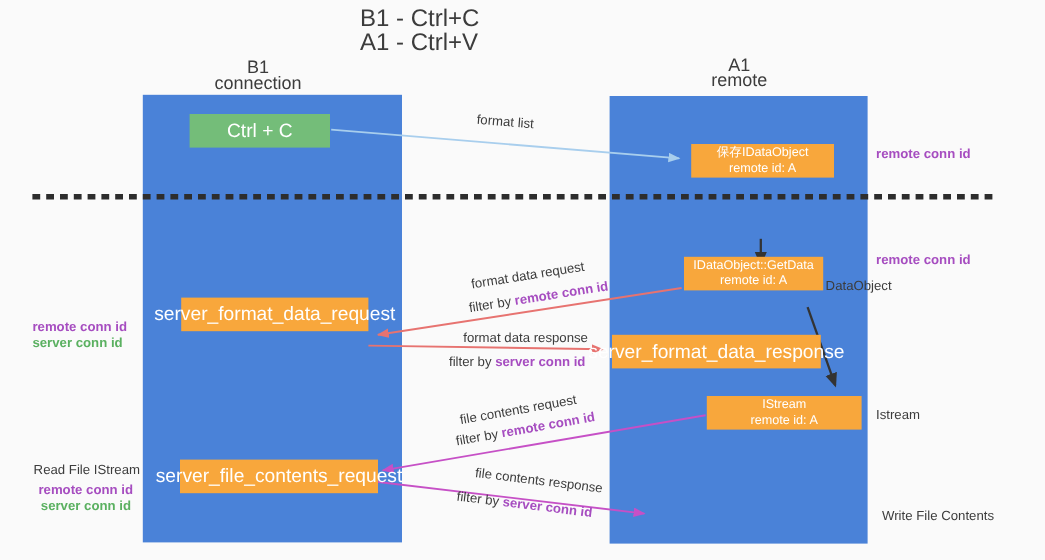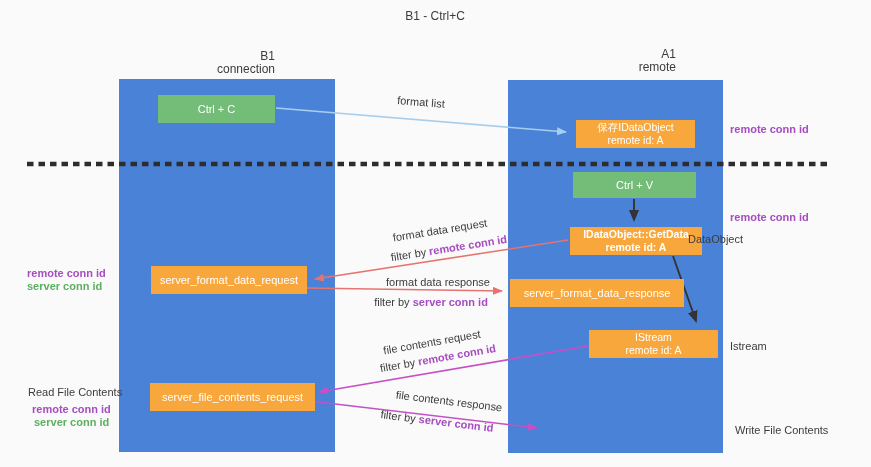--- a/index.html
+++ b/index.html
@@ -5,50 +5,50 @@
   :root{
     --lane-blue:#4a82d8; --green-box:#74bd79; --orange-box:#f8a73c;
     --arrow-blue:#a8ceed; --arrow-salmon:#e77370; --arrow-magenta:#c650c6;
     --purple-text:#a64dc0; --green-text:#5ab060; --dark-text:#3c3c3c;
     --background:#fafafa;
   }
   html,body{margin:0;padding:0;}
   body{background:var(--background);font-family:"Liberation Sans",sans-serif;}
   .canvas{position:relative;width:871px;height:467px;background:var(--background);overflow:hidden;}
 
-  .title{position:absolute;left:300px;top:6px;width:270px;text-align:center;
-         font-size:12px;line-height:20px;color:var(--dark-text);}
-  .lane-header{position:absolute;width:120px;text-align:right;font-size:12px;
+  .title{position:absolute;left:300px;top:6px;width:270px;text-align:left;
+         font-size:20px;line-height:20px;color:var(--dark-text);}
+  .lane-header{position:absolute;width:120px;text-align:center;font-size:15px;
          line-height:13px;color:var(--dark-text);}
   .lh-left{left:155px;top:50px;}
   .lh-right{left:556px;top:48px;}
 
   .lane{position:absolute;background:var(--lane-blue);}
   .lane-b1{left:119px;top:79px;width:216px;height:373px;}
   .lane-a1{left:508px;top:80px;width:215px;height:373px;}
 
   svg.overlay{position:absolute;left:0;top:0;width:871px;height:467px;pointer-events:none;}
   .dashline{stroke:#2d2d2d;stroke-width:4.5;stroke-dasharray:6.5 5;fill:none;}
   .s-blue{stroke:var(--arrow-blue);stroke-width:1.6;fill:none;}
   .s-salmon{stroke:var(--arrow-salmon);stroke-width:1.6;fill:none;}
   .s-magenta{stroke:var(--arrow-magenta);stroke-width:1.6;fill:none;}
   .s-black{stroke:#333;stroke-width:1.9;fill:none;}
   .f-blue{fill:var(--arrow-blue);} .f-salmon{fill:var(--arrow-salmon);}
   .f-magenta{fill:var(--arrow-magenta);} .f-black{fill:#333;}
 
   .box{position:absolute;display:flex;flex-direction:column;justify-content:center;
-       align-items:center;color:#fff;font-size:11px;line-height:13px;text-align:center;}
+       align-items:center;color:#fff;font-size:16px;line-height:13px;text-align:center;}
   .green{background:var(--green-box);}
   .orange{background:var(--orange-box);}
   .two{font-size:10.5px;}
   .b-ctrlc{left:158px;top:95px;width:117px;height:28px;}
   .b-save{left:576px;top:120px;width:119px;height:28px;}
   .b-ctrlv{left:573px;top:172px;width:123px;height:26px;}
-  .b-getdata{left:570px;top:227px;width:132px;height:28px;font-weight:bold;}
-  .b-freq{left:151px;top:266px;width:156px;height:28px;}
+  .b-getdata{left:570px;top:214px;width:116px;height:28px;}
+  .b-freq{left:151px;top:248px;width:156px;height:28px;}
   .b-fresp{left:510px;top:279px;width:174px;height:28px;}
   .b-istream{left:589px;top:330px;width:129px;height:28px;}
   .b-fileq{left:150px;top:383px;width:165px;height:28px;}
   .b-filer{left:546px;top:415px;width:161px;height:27px;}
 
   .slbl{position:absolute;font-size:11px;line-height:13px;color:var(--dark-text);white-space:nowrap;}
   .purple{color:var(--purple-text);font-weight:bold;}
   .greent{color:var(--green-text);font-weight:bold;}
   .sl-rc1{left:730px;top:123px;}
   .sl-rc2{left:730px;top:211px;}
@@ -73,20 +73,21 @@
   .al-fcresp1{left:389px;top:395px;width:120px;transform:rotate(7deg);}
   .al-fcresp2{left:377px;top:415px;width:120px;transform:rotate(7deg);}
 </style>
 </head>
 <body>
 
 <div class="canvas">
 
   <div class="title">
     <div>B1 - Ctrl+C</div>
+    <div>A1 - Ctrl+V</div>
   </div>
 
   <div class="lane-header lh-left">
     <div>B1</div>
     <div>connection</div>
   </div>
   <div class="lane-header lh-right">
     <div>A1</div>
     <div>remote</div>
   </div>
@@ -123,23 +124,20 @@
 
   <div class="box green b-ctrlc">
     <span>Ctrl + C</span>
   </div>
 
   <div class="box orange two b-save">
     <div>保存IDataObject</div>
     <div>remote id: A</div>
   </div>
 
-  <div class="box green b-ctrlv">
-    <span>Ctrl + V</span>
-  </div>
 
   <div class="box orange two b-getdata">
     <div>IDataObject::GetData</div>
     <div>remote id: A</div>
   </div>
 
   <div class="box orange b-freq">
     <span>server_format_data_request</span>
   </div>
 
@@ -158,21 +156,21 @@
 
 
   <div class="slbl purple sl-rc1">remote conn id</div>
   <div class="slbl purple sl-rc2">remote conn id</div>
   <div class="slbl sl-dataobject">DataObject</div>
   <div class="slbl sl-istream">Istream</div>
   <div class="slbl sl-write">Write File Contents</div>
 
   <div class="slbl purple sl-left1">remote conn id</div>
   <div class="slbl greent sl-left2">server conn id</div>
-  <div class="slbl sl-read">Read File Contents</div>
+  <div class="slbl sl-read">Read File IStream</div>
   <div class="slbl purple sl-left3">remote conn id</div>
   <div class="slbl greent sl-left4">server conn id</div>
 
   <div class="albl al-formatlist">format list</div>
 
   <div class="albl al-fdr1">format data request</div>
   <div class="albl al-fdr2"><span>filter by </span><span class="purple">remote conn id</span></div>
 
   <div class="albl al-fresp1">format data response</div>
   <div class="albl al-fresp2"><span>filter by </span><span class="purple">server conn id</span></div>

